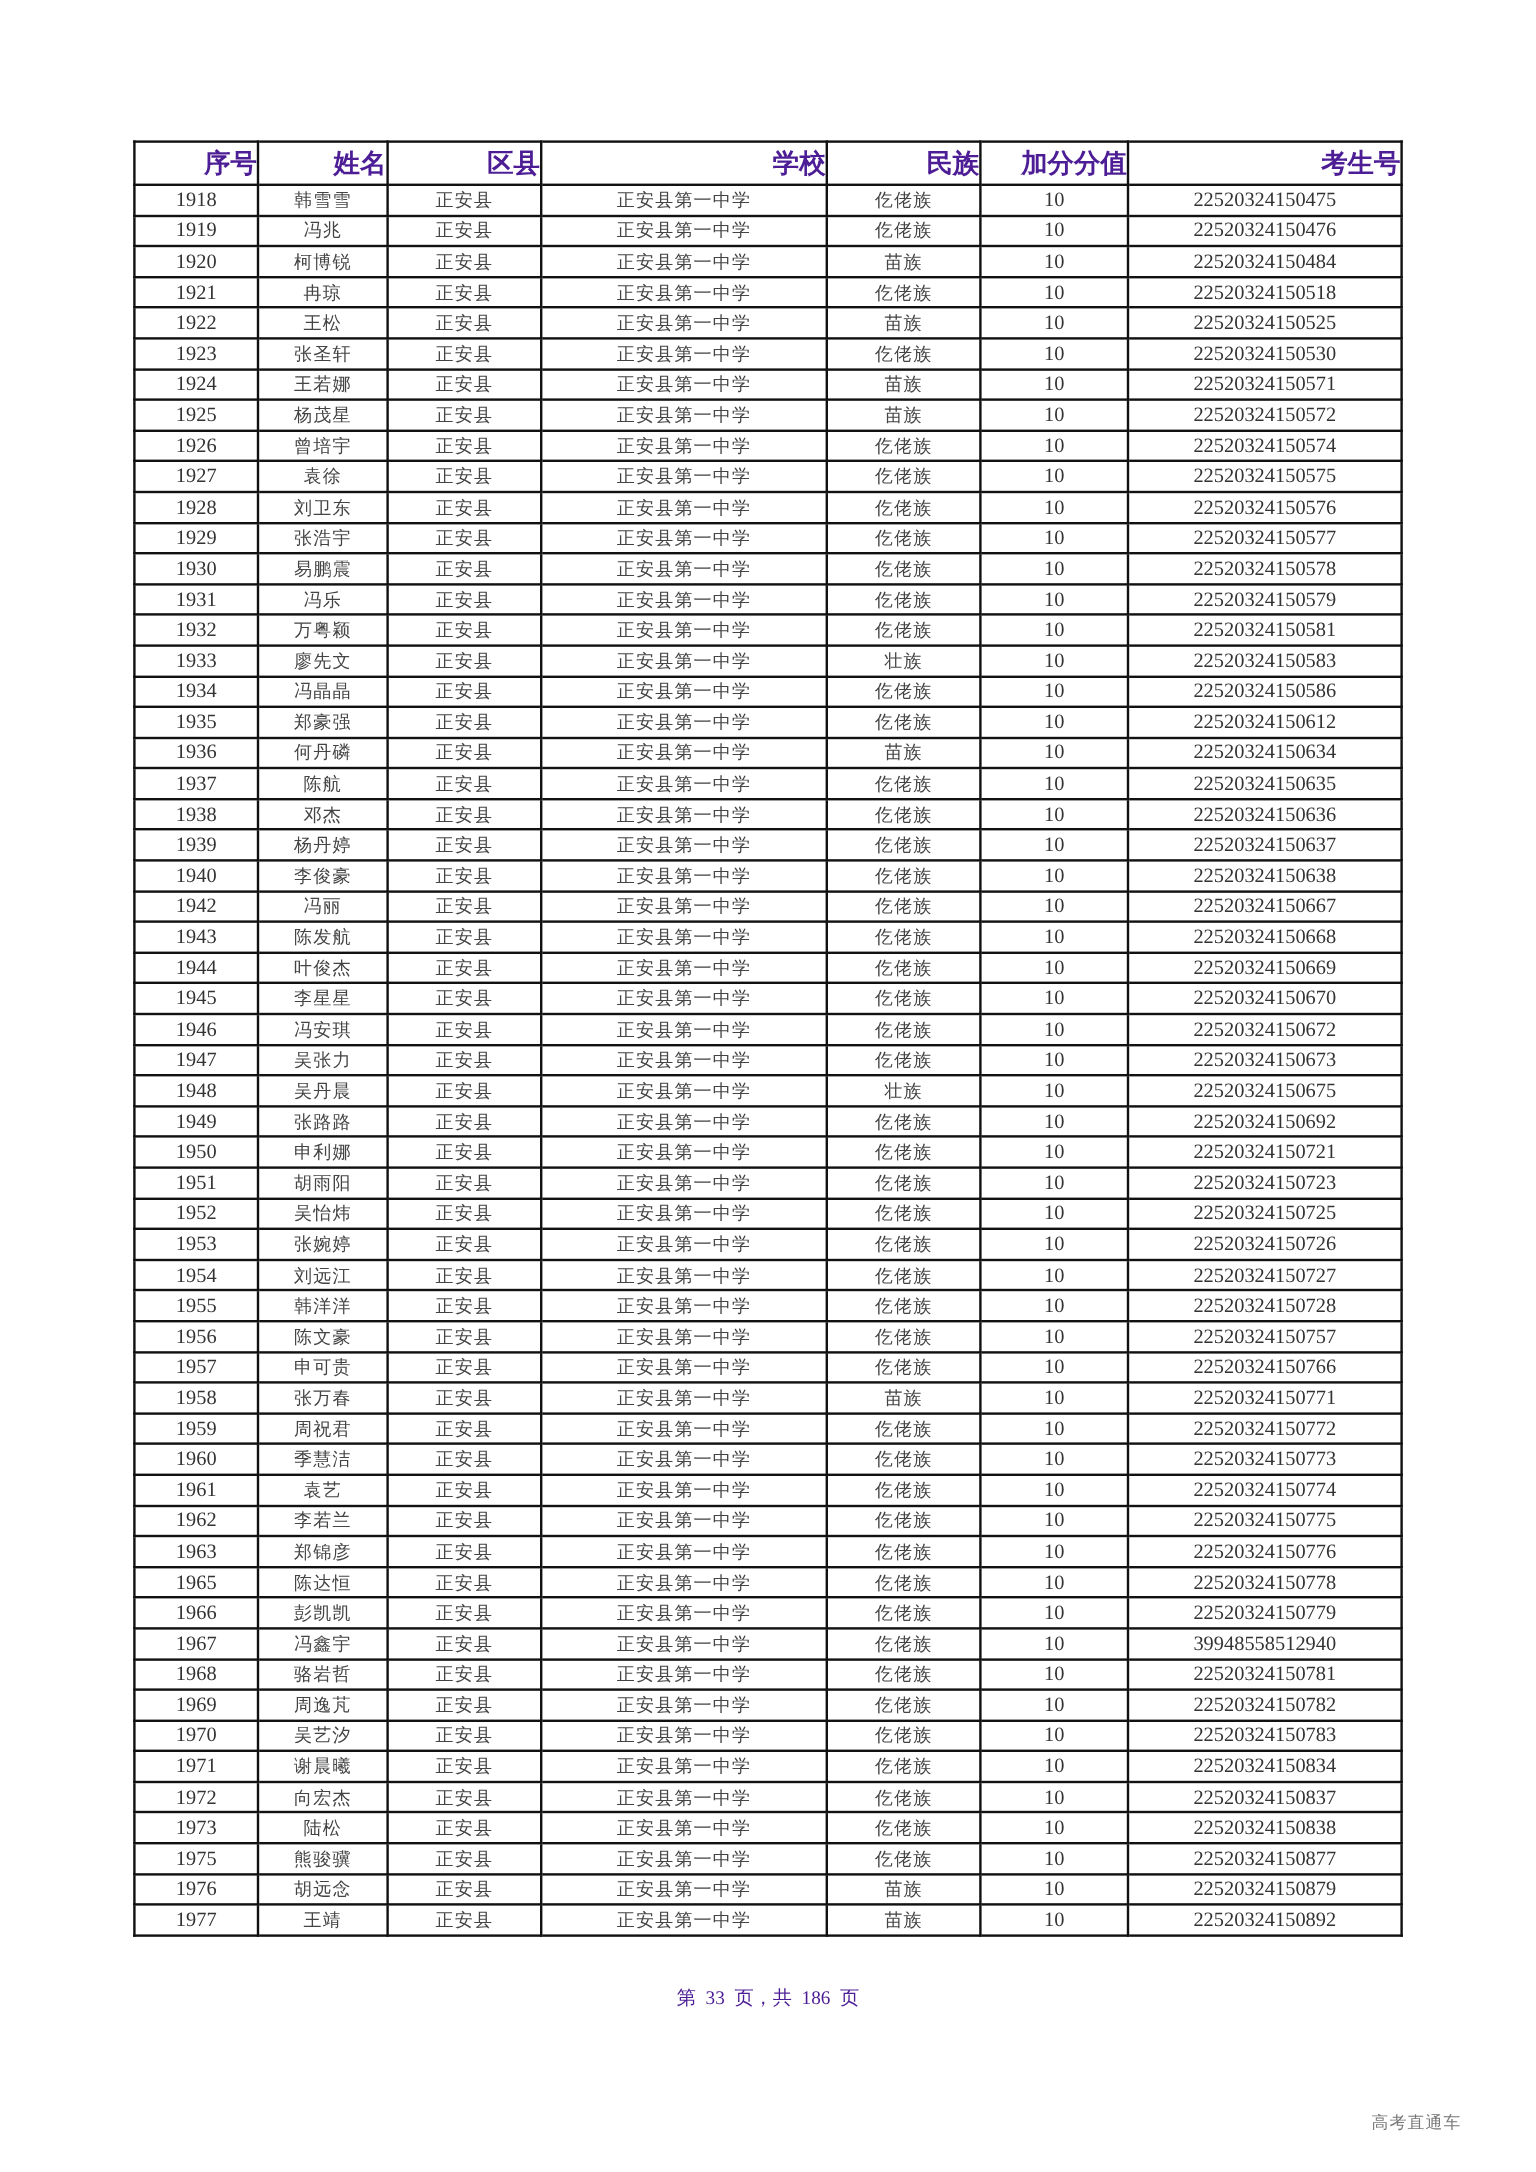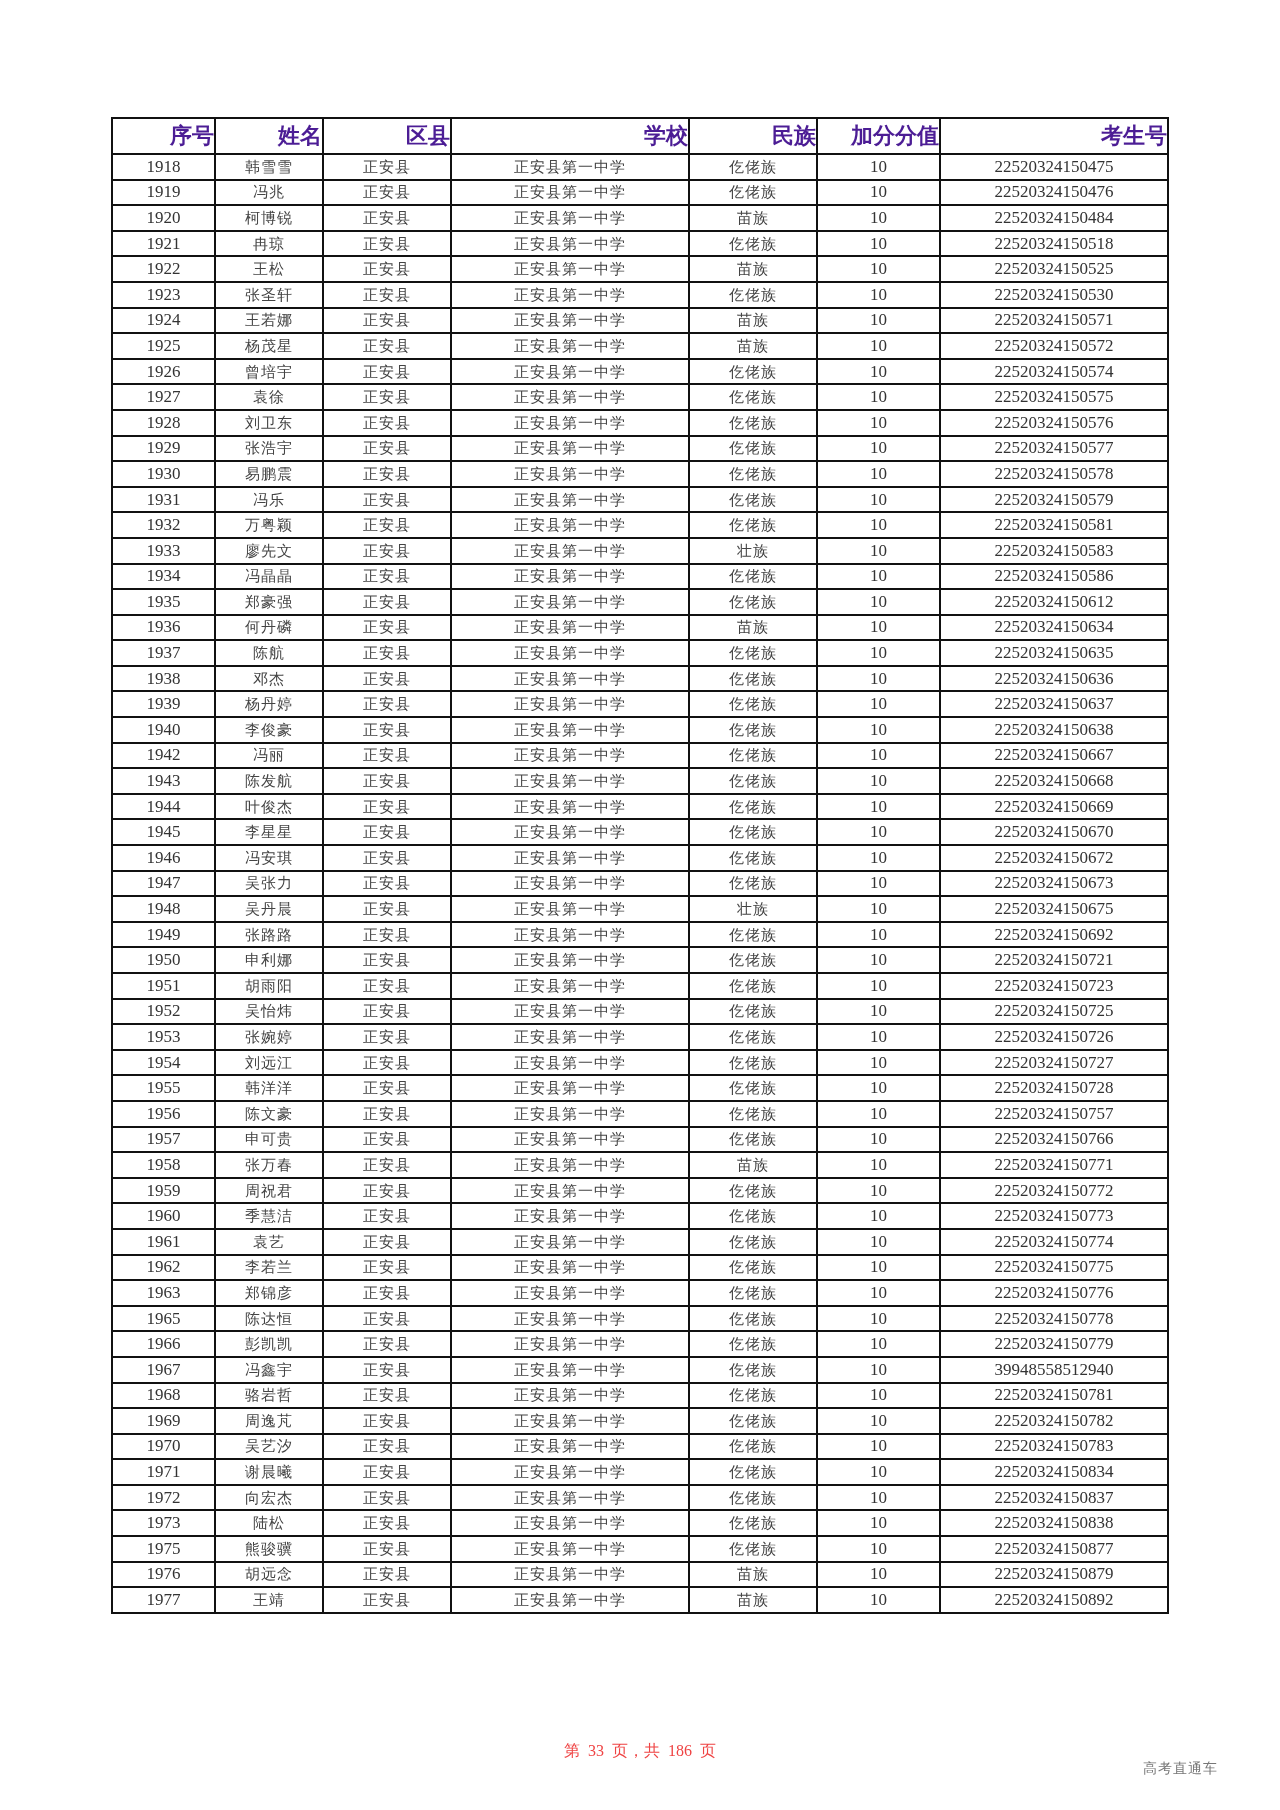--- a/index.html
+++ b/index.html
@@ -8,22 +8,22 @@
     .page-table { position: absolute; left: 111px; top: 117px; width: 1056px;
                   border-collapse: collapse; table-layout: fixed;
                   border: 2.5px solid #000; }
     .page-table th, .page-table td { border: 2px solid #111; text-align: center;
                   padding: 0; overflow: hidden; white-space: nowrap; }
     .page-table th { height: 34px; font-family: "DejaVu Sans", "Liberation Sans", sans-serif;
                   font-weight: bold; font-size: 22px; color: #4c1d95; text-align: right; }
     .page-table td { height: 23.6px; font-size: 15.5px; line-height: 22px; color: #333; }
     .page-table td.num { font-family: "Liberation Serif", "DejaVu Serif", serif; font-size: 17px; }
     .page-table td.cjk { font-family: "DejaVu Sans", "Liberation Sans", sans-serif; font-weight: 300; font-size: 15px; letter-spacing: 1px; color: #444; }
-    .footer { position: absolute; top: 1741px; left: 0; width: 1280px; text-align: center;
-              font-family: "Liberation Serif", "DejaVu Serif", serif; font-size: 16px; color: #ef4444; word-spacing: 4px; }
+    .footer { position: absolute; top: 1655px; left: 0; width: 1280px; text-align: center;
+              font-family: "Liberation Serif", "DejaVu Serif", serif; font-size: 16px; color: #4c1d95; word-spacing: 4px; }
     .watermark { position: absolute; top: 1760px; left: 1143px; width: 120px;
                  font-family: "DejaVu Sans", "Liberation Sans", sans-serif; font-size: 14px; color: #777; letter-spacing: 1px; }
   </style>
 </head>
 <body>
 
 <table class="page-table">
   <colgroup>
     <col style="width:103px">
     <col style="width:108px">

